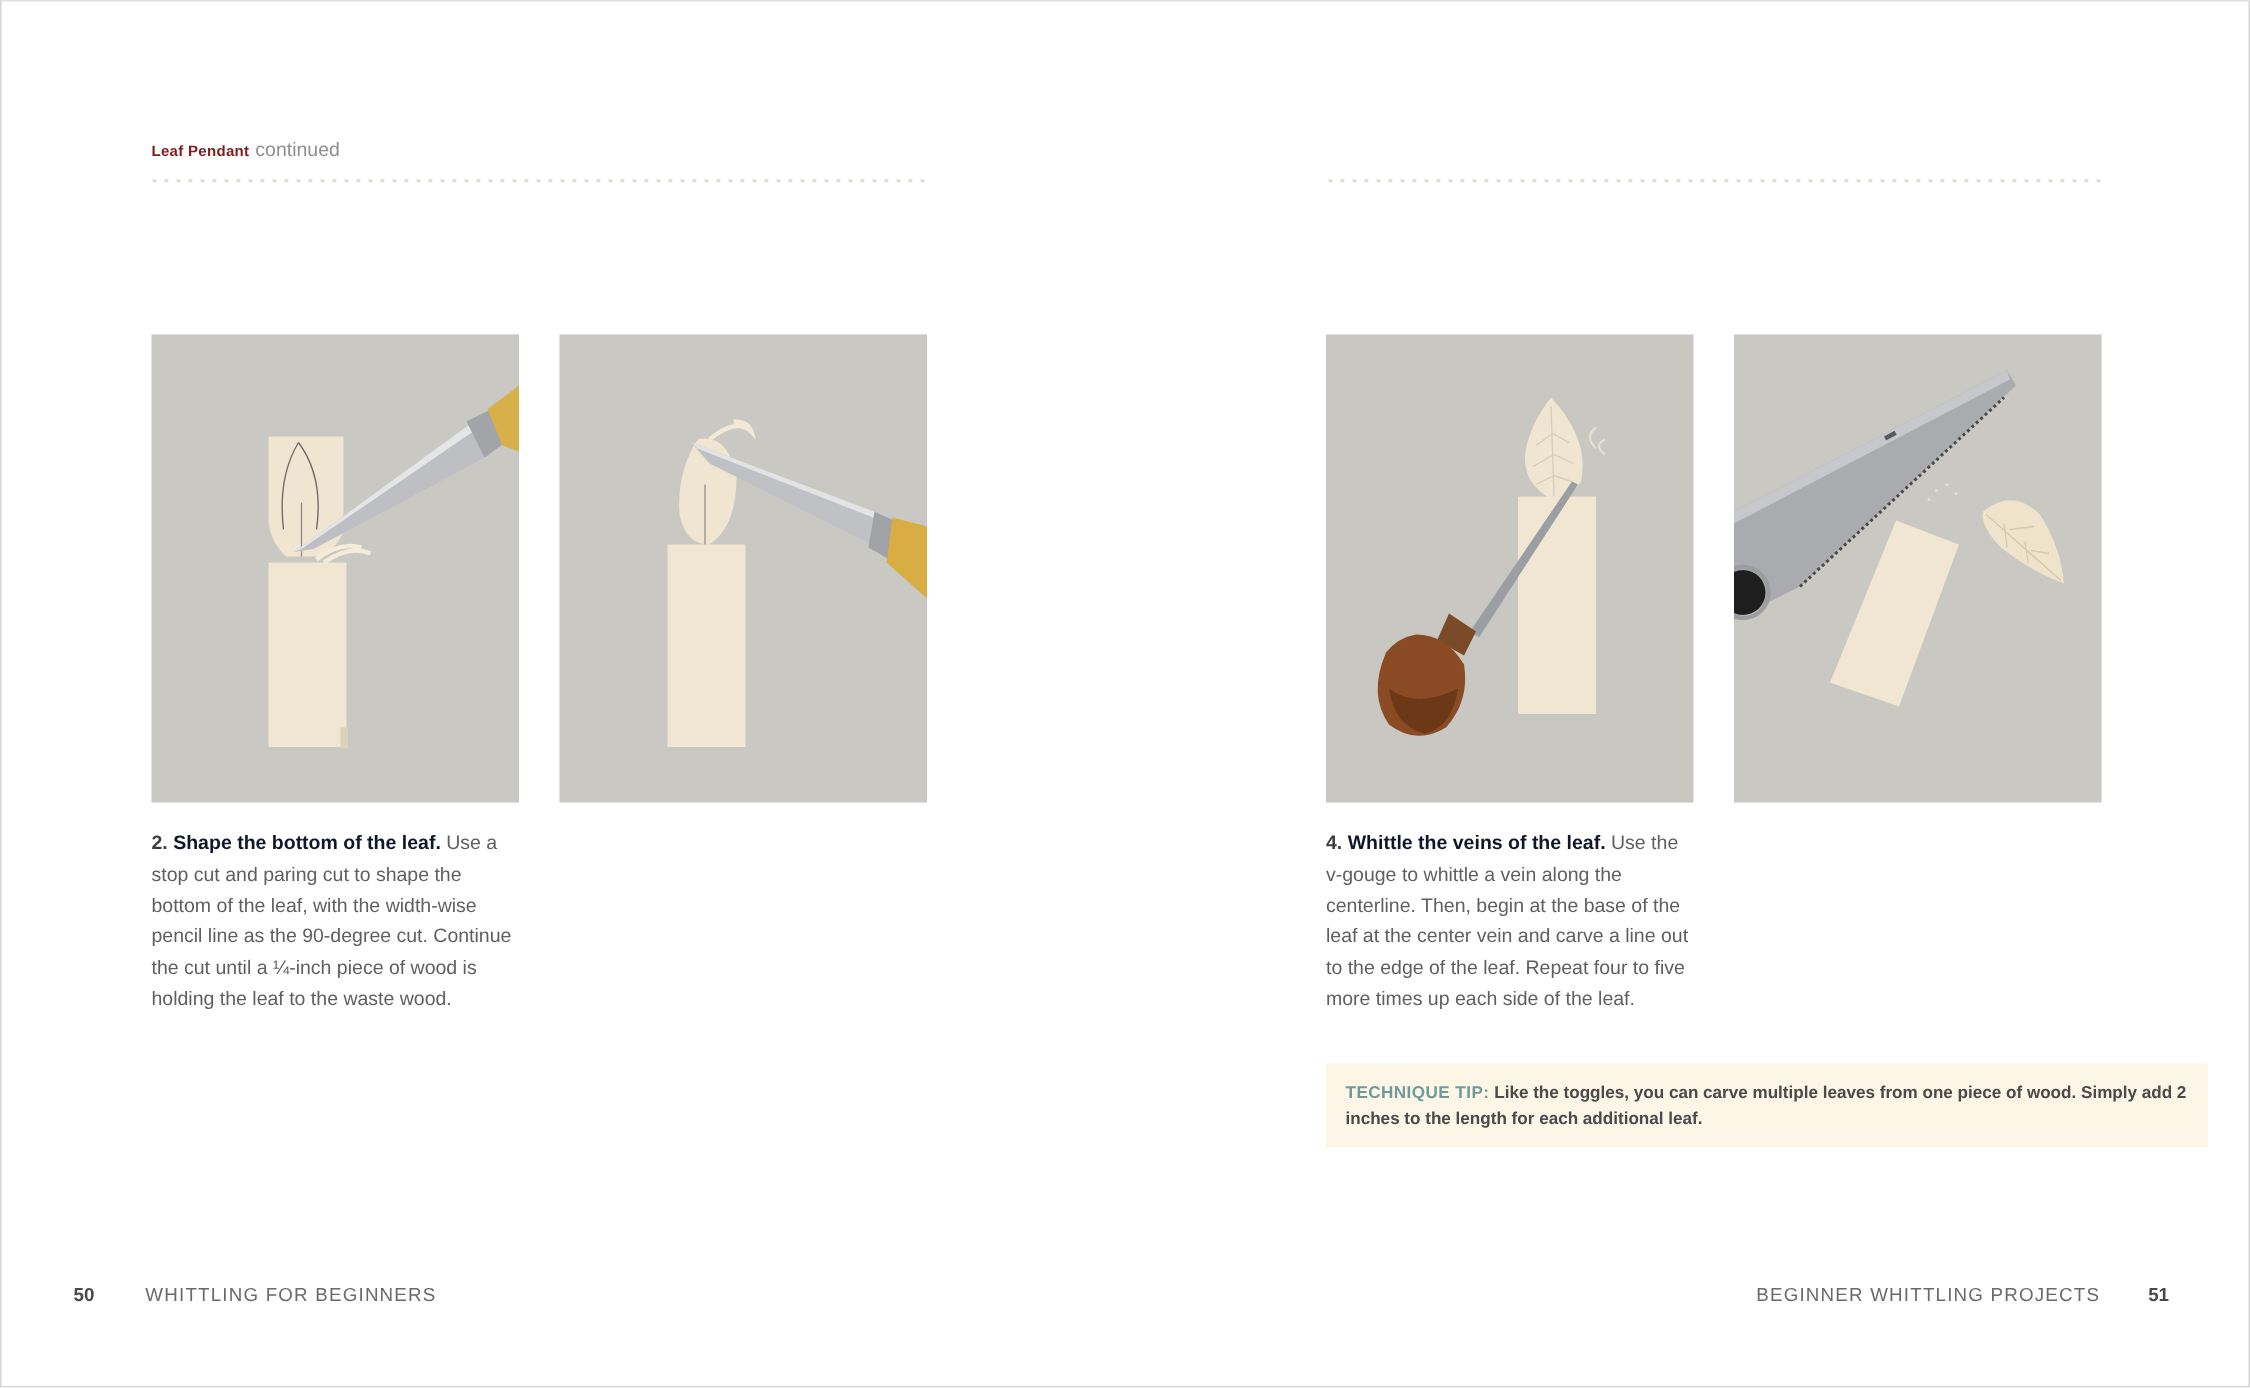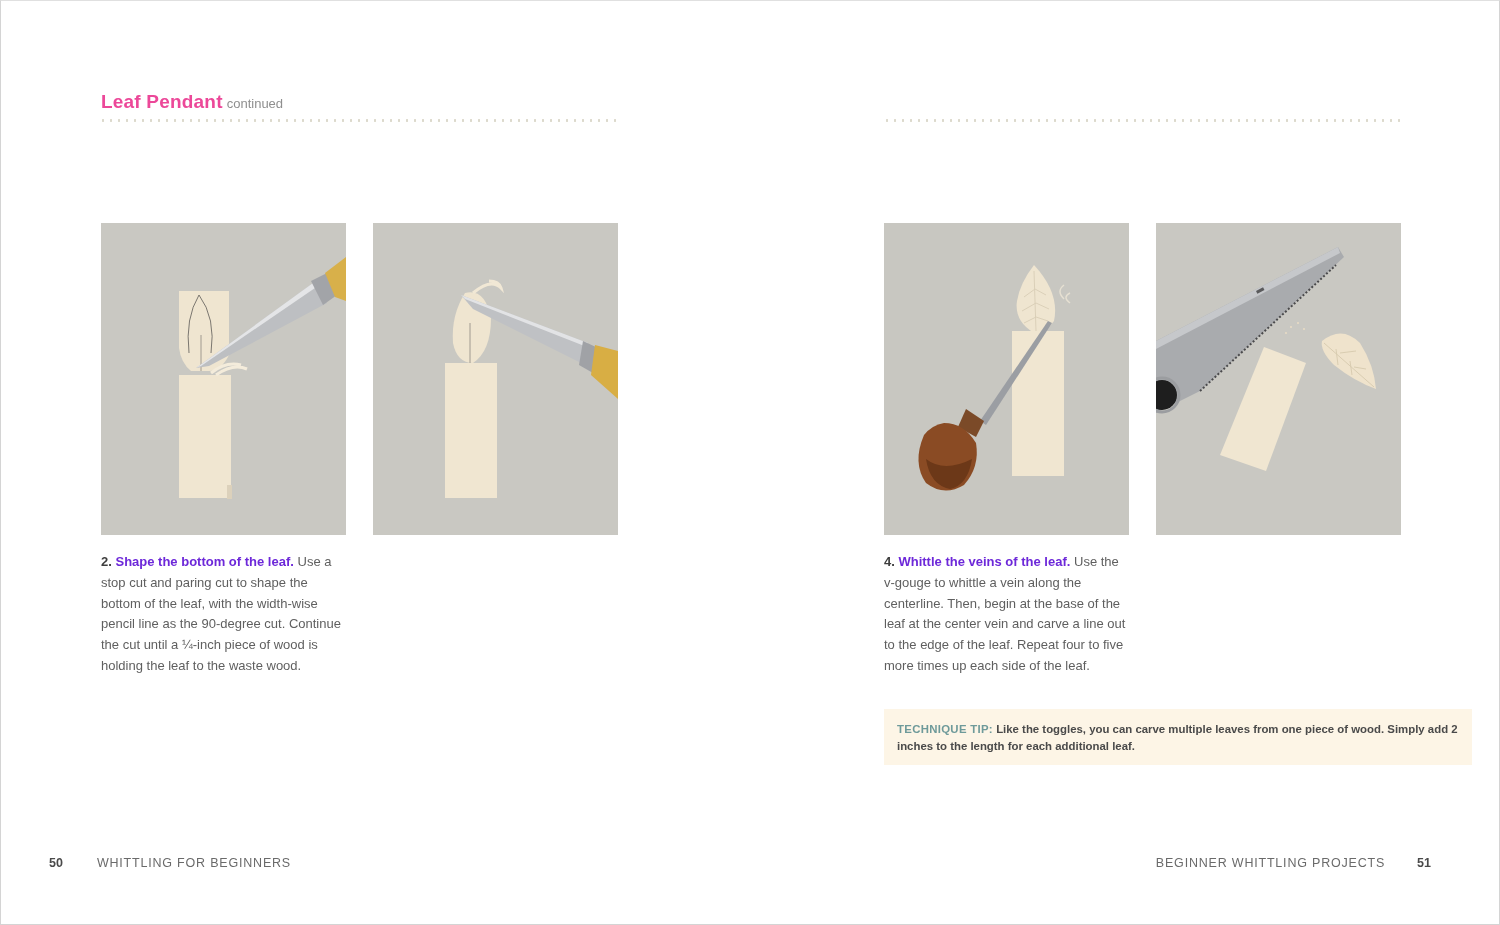--- a/index.html
+++ b/index.html
@@ -8,21 +8,21 @@
 
     .spread {
       position: absolute; left: 0; top: 0; width: 1500px; height: 925px;
       border: 1px solid #d4d4d4; border-top-color: #e0e0e0; background: #fff;
     }
 
     .running-head {
       position: absolute; left: 100px; top: 90px;
       font-size: 15px; color: #8a8a8a;
     }
-    .running-head .title { font-weight: bold; color: #ec4899; font-size: 19px; letter-spacing: 0.2px; }
+    .running-head .title { font-weight: bold; color: #7f1d1d; font-size: 10px; letter-spacing: 0.2px; }
     .running-head .cont { margin-left: 4px; font-size: 13px; color: #8f8f8f; }
 
     .dotted-rule {
       position: absolute; top: 118px; height: 3px;
       background-image: radial-gradient(circle, #dcd9cc 1.1px, transparent 1.3px);
       background-size: 8px 3px;
       background-repeat: repeat-x;
     }
     .rule-left { left: 98px; width: 522px; }
     .rule-right { left: 882px; width: 518px; }
@@ -31,37 +31,37 @@
       position: absolute; top: 222px; width: 245px; height: 312px;
       background: #c8c7c1; overflow: hidden;
     }
     .photo svg { width: 100%; height: 100%; display: block; }
 
     .step {
       position: absolute; top: 551px; width: 240px;
       font-size: 13px; line-height: 20.8px; color: #5f5f5f;
     }
     .step .num { font-weight: bold; color: #3e3e3e; }
-    .step .lead { font-weight: bold; color: #6d28d9; }
+    .step .lead { font-weight: bold; color: #0f172a; }
 
     .tip {
       position: absolute; left: 883px; top: 708px; width: 588px; height: 56px;
       background: #fdf5e6; padding: 12px 13px;
       font-size: 11.4px; line-height: 17px; font-weight: bold; color: #4a4a4a;
     }
     .tip .label { color: #6e9a9a; letter-spacing: 0.3px; }
 
     .folio {
       position: absolute; top: 855px; font-size: 12.5px; color: #555;
     }
     .folio .pnum { font-weight: bold; color: #4a4a4a; }
     .folio .book { letter-spacing: 0.8px; color: #6a6a6a; }
     .folio-left { left: 48px; }
     .folio-left .book { margin-left: 34px; }
-    .folio-right { right: 68px; text-align: right; }
+    .folio-right { right: 53px; text-align: right; }
     .folio-right .pnum { margin-left: 32px; }
   </style>
 </head>
 <body>
 
 <div class="spread">
 
   <div class="running-head">
     <span class="title">Leaf Pendant</span><span class="cont">continued</span>
   </div>

